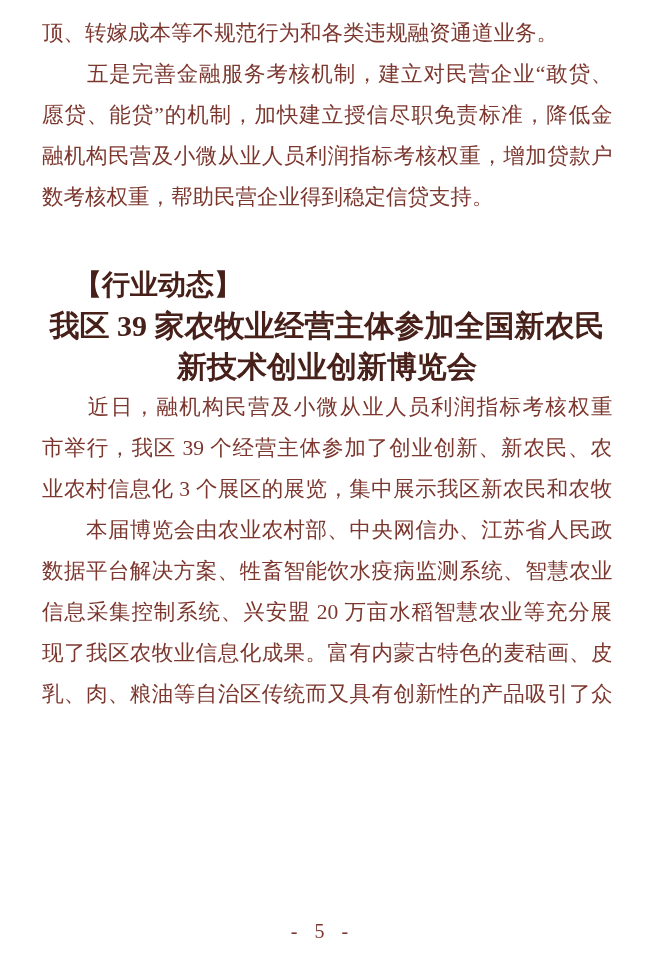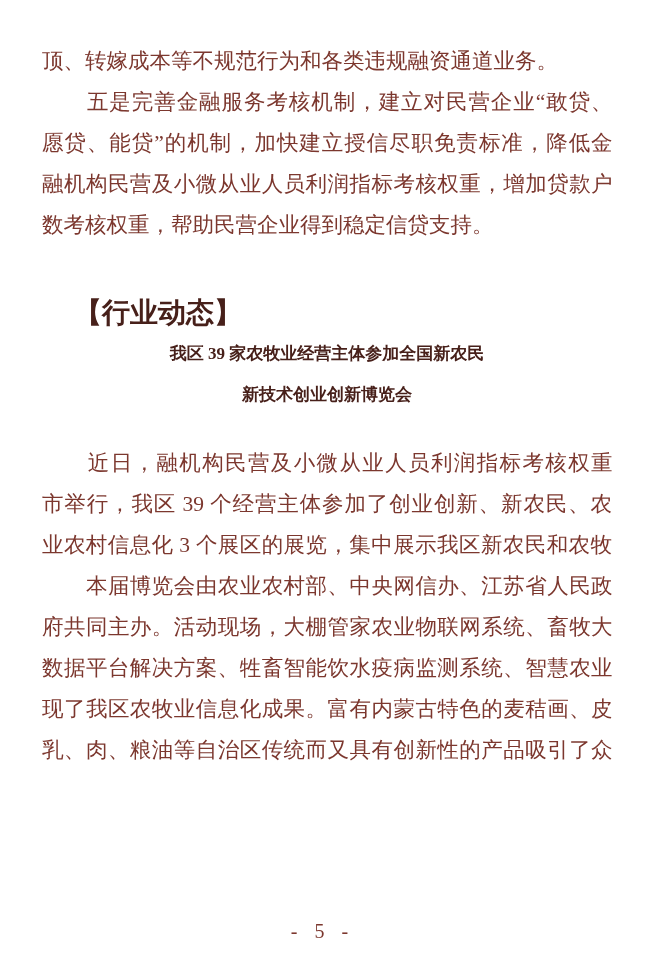--- a/index.html
+++ b/index.html
@@ -13,21 +13,21 @@
     background: var(--background);
     font-family: "Liberation Serif", "DejaVu Serif", serif;
     overflow: hidden;
   }
   .page {
     width: 645px; height: 964px;
     padding: 13px 35px 0 42px;
     position: relative;
     color: var(--text);
   }
-  .textblock { width: 570px; margin-top: 28px; }
+  .textblock { width: 570px; }
   .line {
     height: 41px;
     line-height: 41px;
     font-size: 21.5px;
     text-align: justify;
     text-align-last: justify;
     overflow: hidden;
     white-space: nowrap;
   }
   .line.short { text-align: left; text-align-last: left; }
@@ -39,21 +39,21 @@
     line-height: 41px;
     font-size: 28px;
     font-weight: bold;
     color: var(--heading);
     font-family: "Liberation Sans", "DejaVu Sans", sans-serif;
     margin-left: 32px;
   }
   .article-title {
     width: 570px;
     text-align: center;
-    font-size: 17px;
+    font-size: 30px;
     font-weight: bold;
     color: var(--heading);
   }
   .article-title .title-line {
     height: 41px;
     line-height: 41px;
     overflow: hidden;
     white-space: nowrap;
   }
   .page-number {
@@ -85,21 +85,21 @@
   <div class="article-title">
     <div class="title-line">我区 39 家农牧业经营主体参加全国新农民</div>
     <div class="title-line">新技术创业创新博览会</div>
   </div>
 
   <div class="textblock">
     <div class="line tight">　　近日，融机构民营及小微从业人员利润指标考核权重</div>
     <div class="line">市举行，我区 39 个经营主体参加了创业创新、新农民、农</div>
     <div class="line">业农村信息化 3 个展区的展览，集中展示我区新农民和农牧</div>
     <div class="line tight">　　本届博览会由农业农村部、中央网信办、江苏省人民政</div>
-    <div class="line tight">府共同主办。活动现场，大棚管家农业物联网系统、畜牧大</div>
     <div class="line tight">数据平台解决方案、牲畜智能饮水疫病监测系统、智慧农业</div>
+    <div class="line">信息采集控制系统、兴安盟 20 万亩水稻智慧农业等充分展</div>
     <div class="line tight">现了我区农牧业信息化成果。富有内蒙古特色的麦秸画、皮</div>
     <div class="line tight">乳、肉、粮油等自治区传统而又具有创新性的产品吸引了众</div>
   </div>
 
   <div class="page-number">- 5 -</div>
 
 </div>
 
 </body></html>

